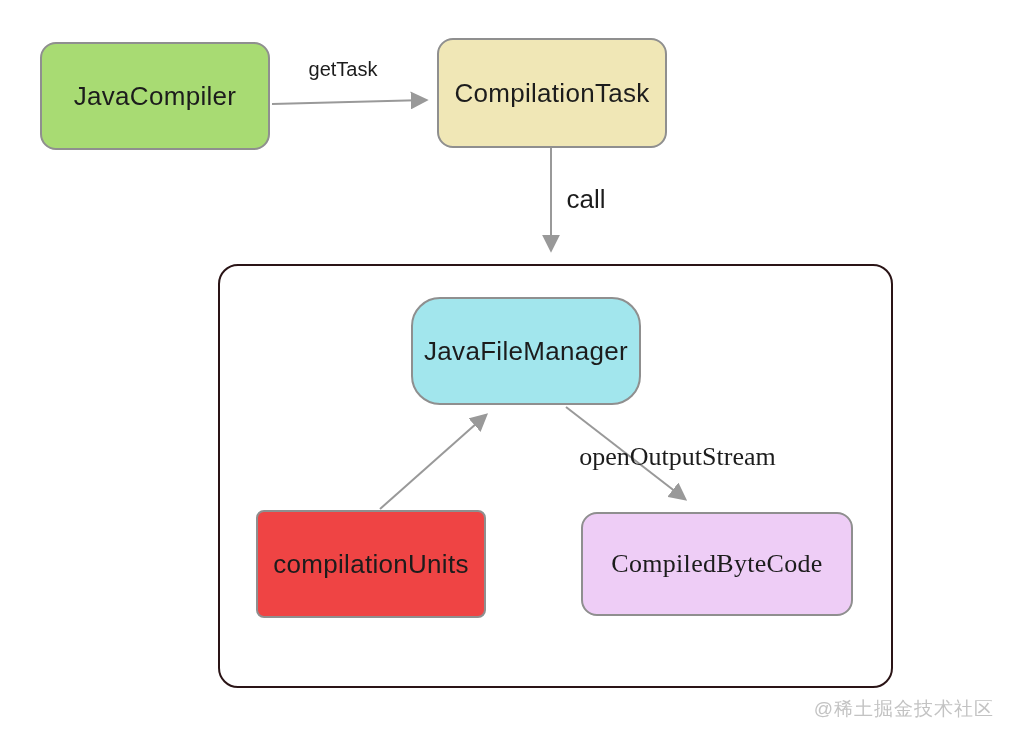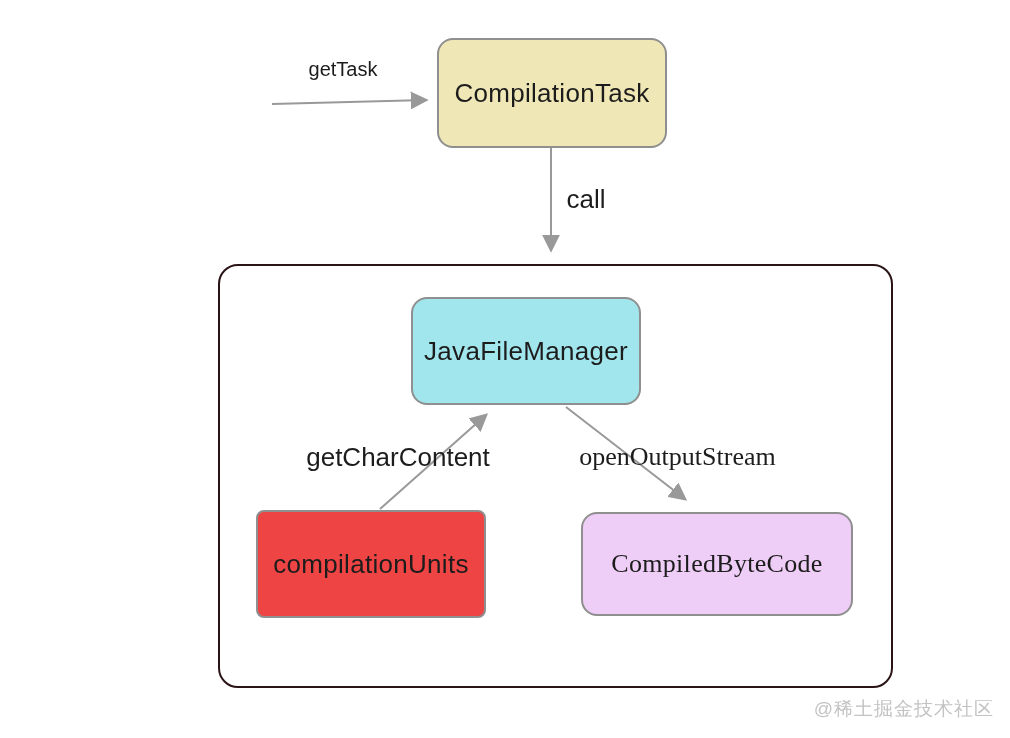--- a/index.html
+++ b/index.html
@@ -40,21 +40,21 @@
     justify-content: center;
     border: 2px solid #8f8f8f;
     border-radius: 16px;
     font-size: 26px;
     color: #1c1c1c;
     letter-spacing: 0.3px;
     box-sizing: border-box;
   }
   .node-java-compiler   { left: 40px;  top: 42px;  width: 230px; height: 108px; }
   .node-compilation-task{ left: 437px; top: 38px;  width: 230px; height: 110px; }
-  .node-java-file-manager{ left: 411px; top: 297px; width: 230px; height: 108px; }
+  .node-java-file-manager{ left: 411px; top: 297px; width: 230px; height: 108px; border-radius: 29px; }
   .node-compilation-units{ left: 256px; top: 510px; width: 230px; height: 108px; }
   .node-compiled-byte-code{ left: 581px; top: 512px; width: 272px; height: 104px; font-family: Liberation Serif, serif; }
   .edge-label {
     position: absolute;
     font-size: 26px;
     color: #1c1c1c;
     text-align: center;
     white-space: nowrap;
   }
   .label-get-task          { left: 268px; top: 58px;  width: 150px; font-size: 20px; }
@@ -82,32 +82,32 @@
       <marker id="arrowhead" viewBox="0 0 10 10" refX="8.5" refY="5" markerWidth="9" markerHeight="9" orient="auto-start-reverse">
         <path d="M0,0 L10,5 L0,10 z" style="fill: rgb(153, 153, 153);"></path>
       </marker>
     </defs>
     <line x1="272" y1="104" x2="426" y2="100" stroke-width="2" marker-end="url(#arrowhead)" style="stroke: rgb(153, 153, 153);"></line>
     <line x1="551" y1="148" x2="551" y2="250" stroke-width="2" marker-end="url(#arrowhead)" style="stroke: rgb(153, 153, 153);"></line>
     <line x1="380" y1="509" x2="486" y2="415" stroke-width="2" marker-end="url(#arrowhead)" style="stroke: rgb(153, 153, 153);"></line>
     <line x1="566" y1="407" x2="685" y2="499" stroke-width="2" marker-end="url(#arrowhead)" style="stroke: rgb(153, 153, 153);"></line>
   </svg>
 
+  <div class="node node-java-compiler" style="background: rgb(168, 219, 115); border-color: rgb(143, 143, 143); color: rgb(28, 28, 28);">JavaCompiler</div>
 
   <div class="node node-compilation-task" style="background: rgb(240, 231, 182); border-color: rgb(143, 143, 143); color: rgb(28, 28, 28);">CompilationTask</div>
 
   <div class="node node-java-file-manager" style="background: rgb(162, 230, 237); border-color: rgb(143, 143, 143); color: rgb(28, 28, 28);">JavaFileManager</div>
 
   <div class="node node-compilation-units" style="background: #ef4444; border-color: rgb(143, 143, 143); color: rgb(28, 28, 28); border-radius: 8px;">compilationUnits</div>
 
   <div class="node node-compiled-byte-code" style="background: rgb(238, 205, 246); border-color: rgb(143, 143, 143); color: rgb(28, 28, 28);">CompiledByteCode</div>
 
   <div class="edge-label label-get-task" style="color: rgb(28, 28, 28);">getTask</div>
 
   <div class="edge-label label-call" style="color: rgb(28, 28, 28);">call</div>
 
-  <div class="edge-label label-get-char-content" style="color: rgb(28, 28, 28);">getCharContent</div>
 
   <div class="edge-label label-open-output-stream" style="color: rgb(28, 28, 28);">openOutputStream</div>
 
   <div class="watermark" style="color: rgb(195, 195, 195);">@稀土掘金技术社区</div>
 
 </div>
 
 </body></html>

